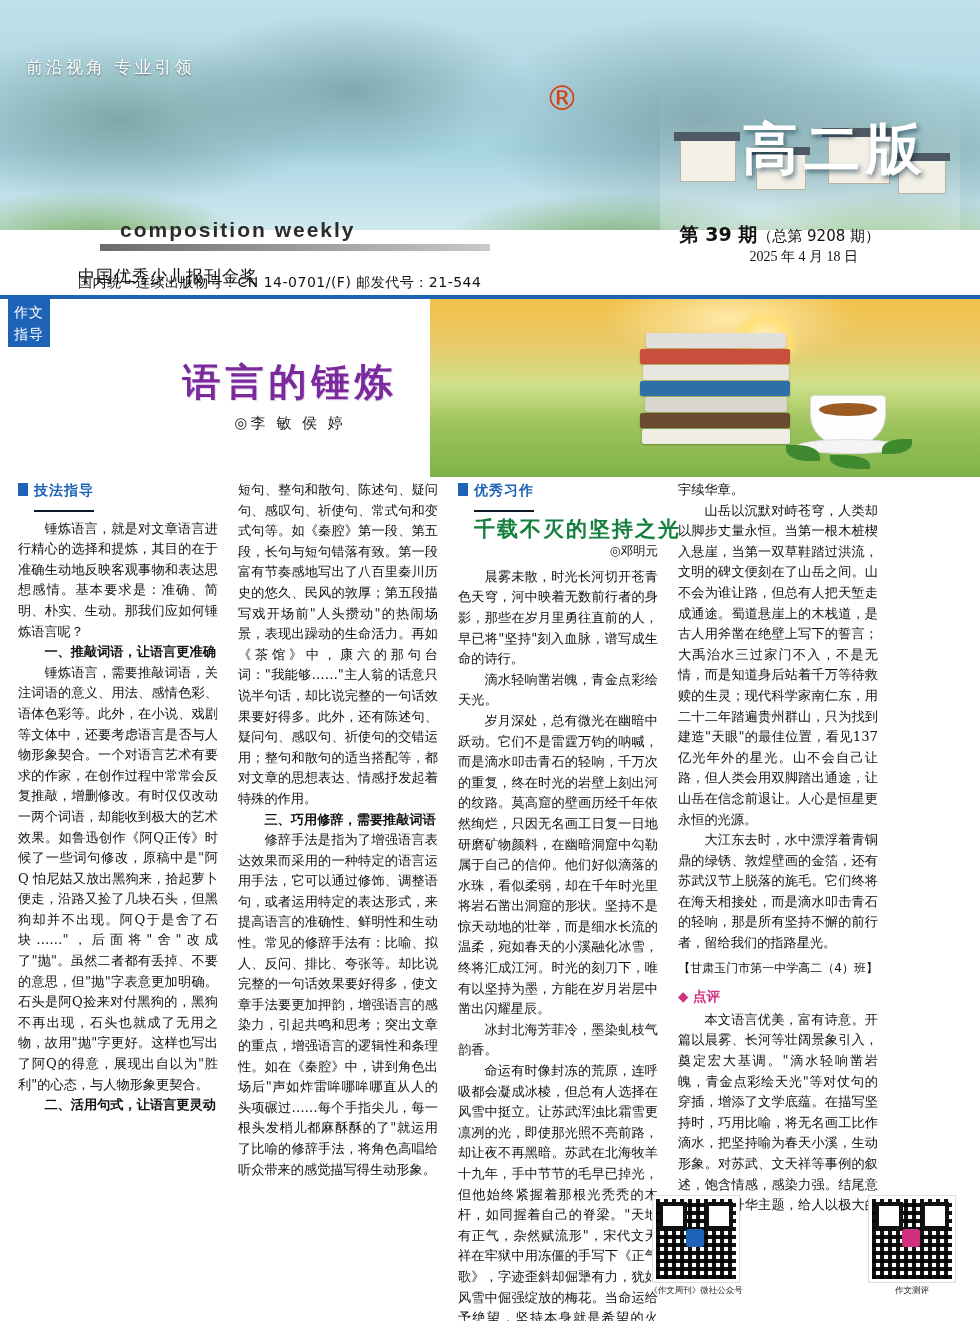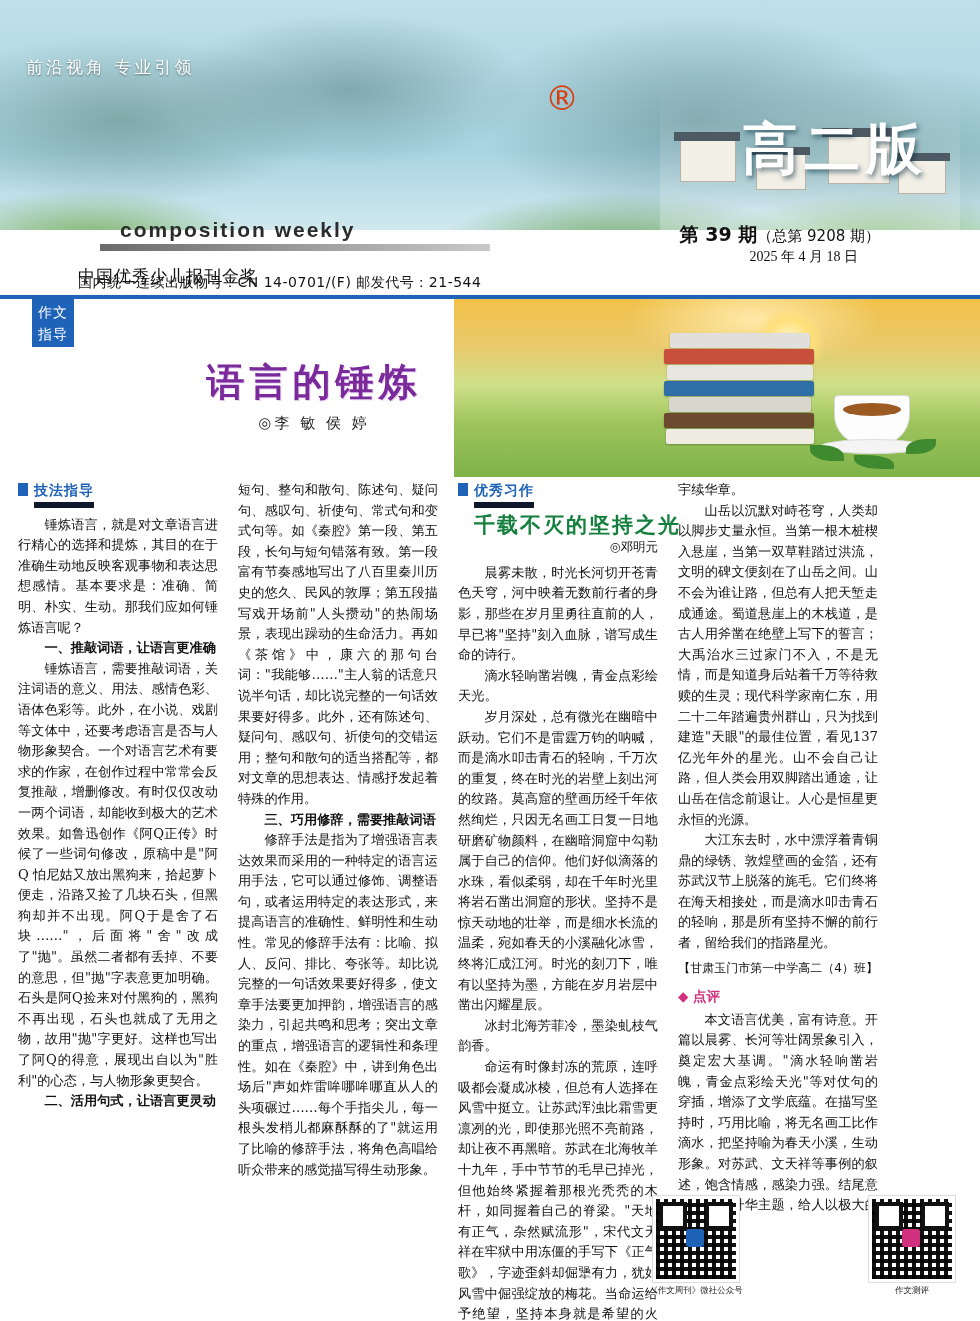--- a/index.html
+++ b/index.html
@@ -169,21 +169,21 @@
     position: absolute;
     left: 0; top: 295px;
     width: 980px; height: 4px;
     background: #1e63b8;
   }
 
   
   .hero {
     position: absolute;
     left: 0; top: 299px;
-    width: 940px; height: 178px; margin-left: 24px;
+    width: 940px; height: 178px;
   }
   .hero-left-tab {
     position: absolute;
     left: 8px; top: 0px;
     width: 42px; height: 46px;
     background: #1e63b8;
     color: #ffffff;
     font-size: 14px;
     line-height: 22px;
     text-align: center;
@@ -307,22 +307,22 @@
   }
   .sec-head .bar {
     display: inline-block;
     width: 10px; height: 13px;
     background: #1e63b8;
     margin-right: 6px;
     vertical-align: -1px;
   }
   .sec-head .txt {
     display: inline-block;
-    border-bottom: 6px solid #0f172a;
-    padding-bottom: 1px;
+    border-bottom: 2px solid #0f172a;
+    padding-bottom: 9px;
   }
 
   .art-title {
     display: block;
     font-size: 21px;
     font-weight: bold;
     color: #15803d;
     letter-spacing: 2px;
     margin: 4px 0 2px 16px;
     font-family: "DejaVu Serif", serif;

